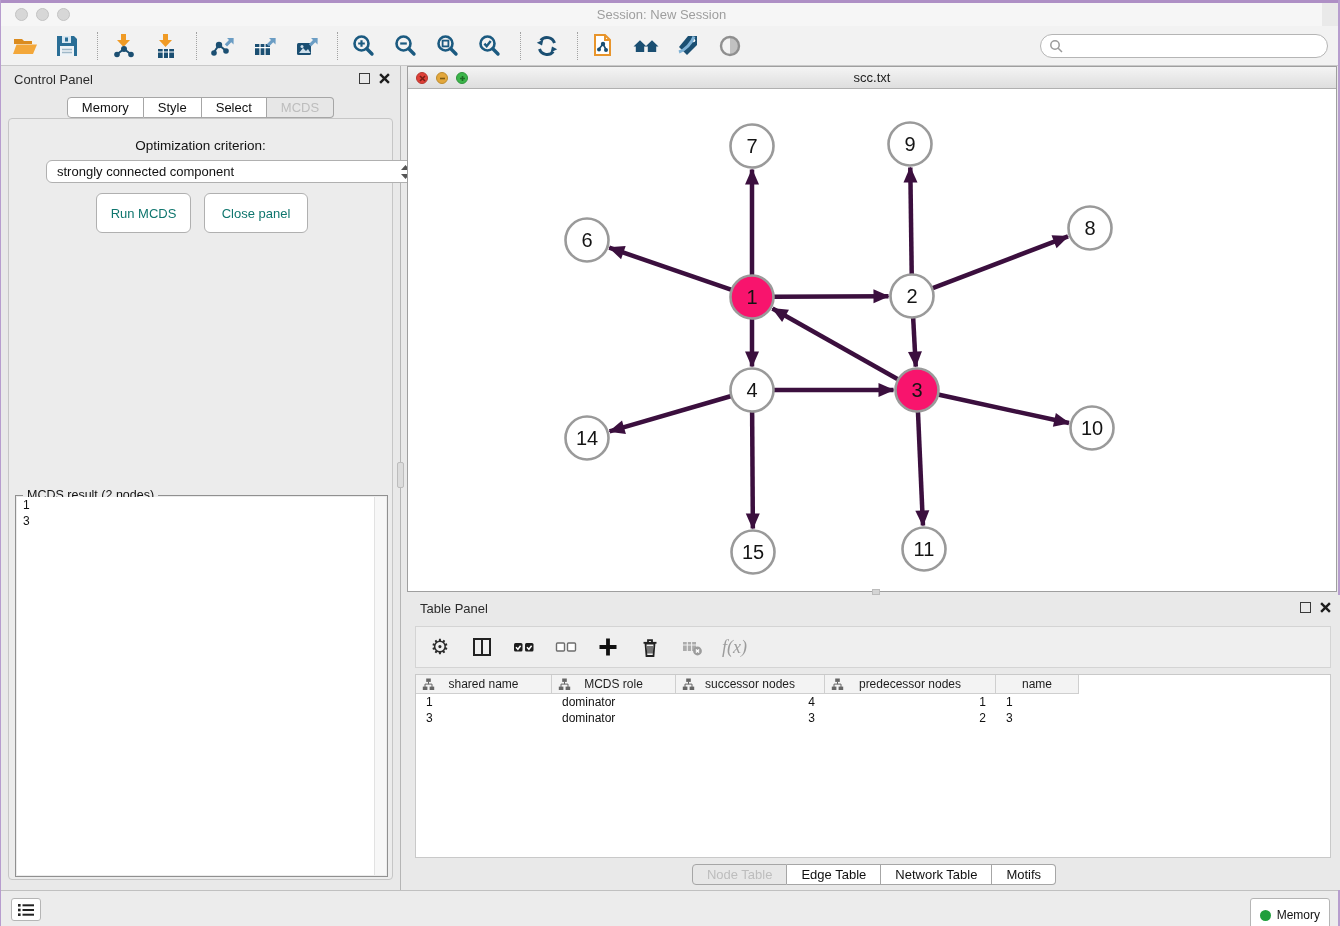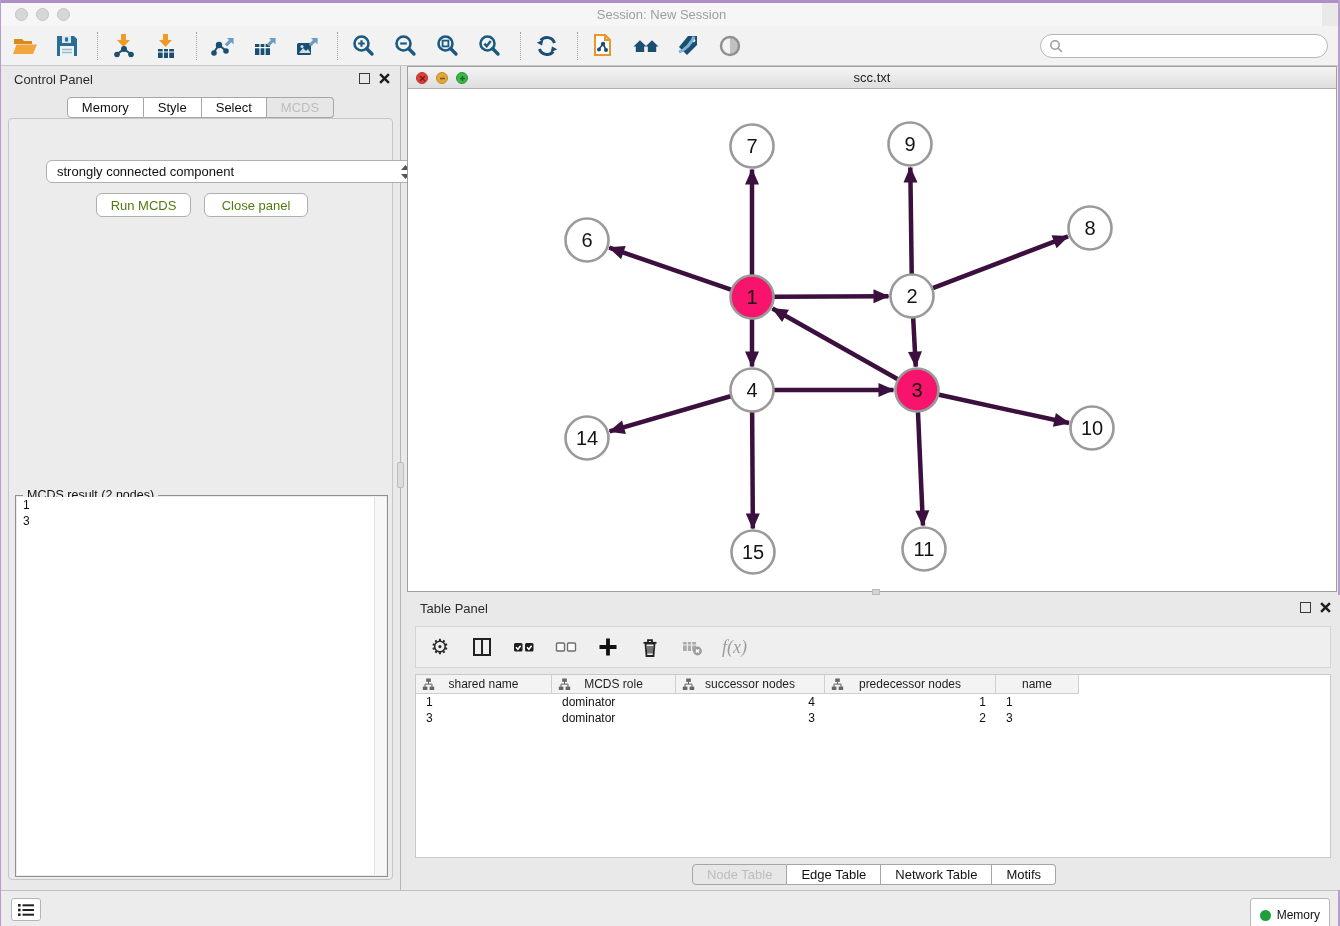--- a/index.html
+++ b/index.html
@@ -41,22 +41,22 @@
   .tab.first { border-left:1px solid #a6a6a6; border-radius:4px 0 0 4px; }
   .tab.last  { border-radius:0 4px 4px 0; }
   .tab.muted { background:#e7e7e7; color:#bdbdbd; }
 
   .cp-box { position:absolute; left:7px; top:52px; width:385px; height:762px; background:#ececec;
             border:1px solid #c6c6c6; border-radius:4px; }
   .opt-label { position:absolute; left:0; right:0; top:19px; text-align:center; font-size:13.5px; color:#111; }
   .criterion { position:absolute; left:37px; top:41px; width:372px; height:23px; background:#fff;
                border:1px solid #b0b0b0; border-radius:6px; display:flex; align-items:center; padding:0 6px 0 10px; }
   .criterion .val { flex:1; font-size:13px; color:#111; }
-  .cp-btn { position:absolute; top:74px; height:24px; background:#fff; border:1px solid #b0b0b0; border-radius:6px;
-            font-size:13px; color:#4d7c0f; display:flex; align-items:center; justify-content:center; }
+  .cp-btn { position:absolute; top:74px; height:40px; background:#fff; border:1px solid #b0b0b0; border-radius:6px;
+            font-size:13px; color:#0f766e; display:flex; align-items:center; justify-content:center; }
   .btn-run { left:87px; width:95px; }
   .btn-close { left:195px; width:104px; }
 
   .result-box { position:absolute; left:6px; top:376px; width:373px; height:382px; border:1px solid #909090; }
   .result-legend { position:absolute; left:7px; top:-8px; background:#ececec; padding:0 4px; font-size:12.5px; color:#111; }
   .result-area { position:absolute; left:1px; top:1px; right:1px; bottom:1px; background:#fff; }
   .result-line { font-size:12px; color:#111; padding-left:6px; line-height:16px; }
   .result-scroll { position:absolute; right:0; top:0; bottom:0; width:12px; background:#f7f7f7; border-left:1px solid #e2e2e2; }
 
   .divider-grip { position:absolute; left:396px; top:462px; width:7px; height:26px; background:#dcdcdc;
@@ -279,20 +279,21 @@
       </div>
     </div>
     <div class="tabs-row">
       <div class="tab first">Memory</div>
       <div class="tab">Style</div>
       <div class="tab">Select</div>
       <div class="tab last muted">MCDS</div>
     </div>
 
     <div class="cp-box">
+      <div class="opt-label">Optimization criterion:</div>
       <div class="criterion">
         <span class="val">strongly connected component</span>
         <svg width="11" height="16" viewBox="0 0 11 16">
             <path d="M5.5 1L10 6H1z" fill="#555"></path>
             <path d="M5.5 15L1 10h9z" fill="#555"></path>
           </svg>
       </div>
       <div class="cp-btn btn-run">Run MCDS</div>
       <div class="cp-btn btn-close">Close panel</div>
 

